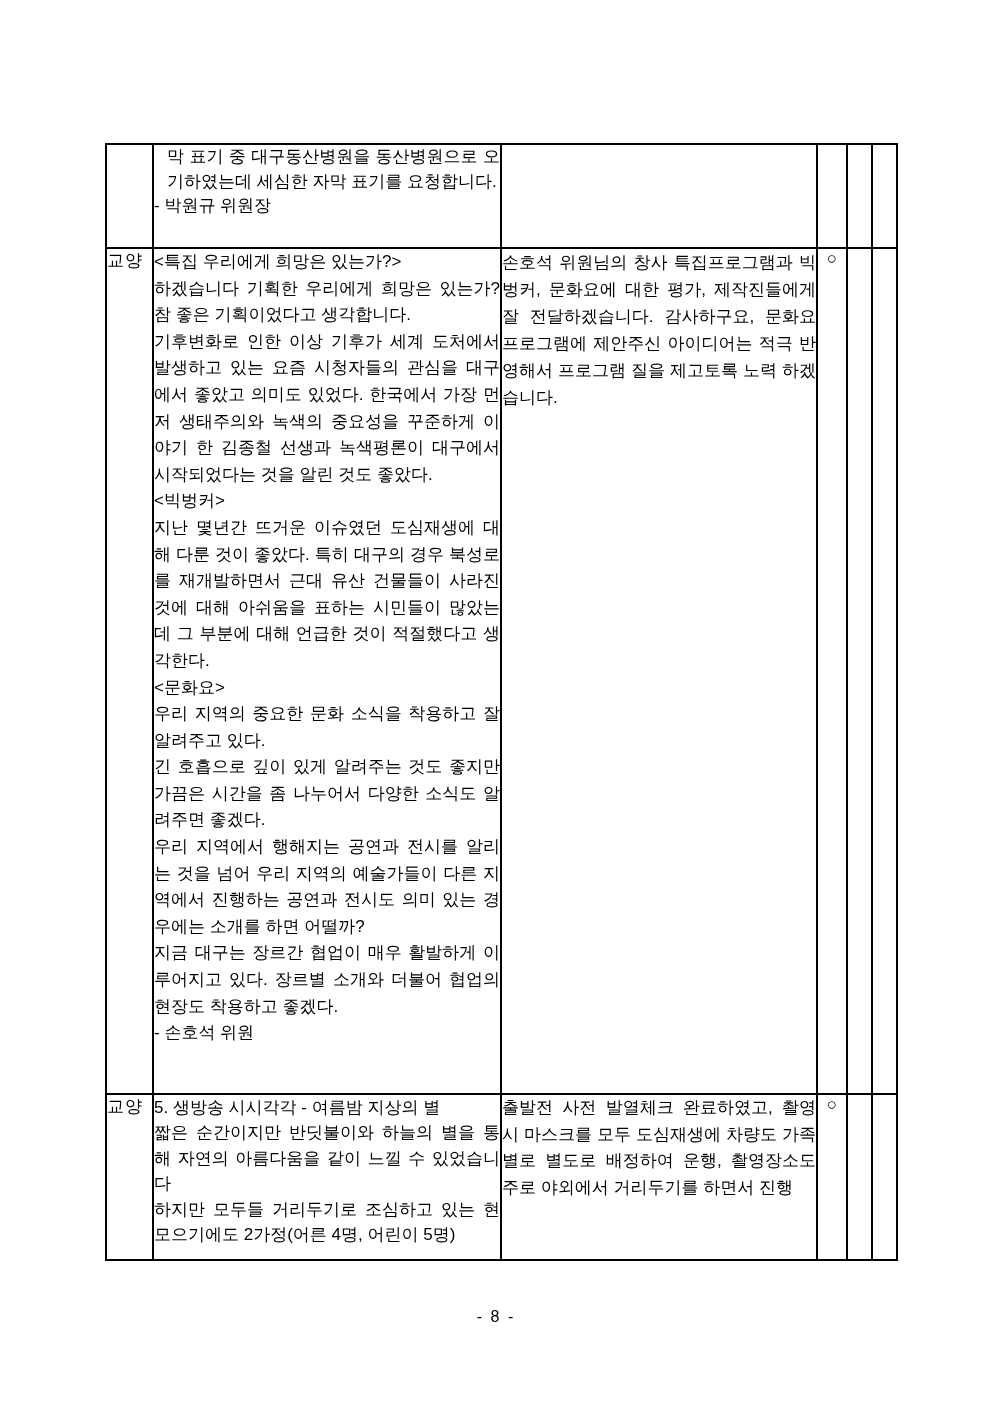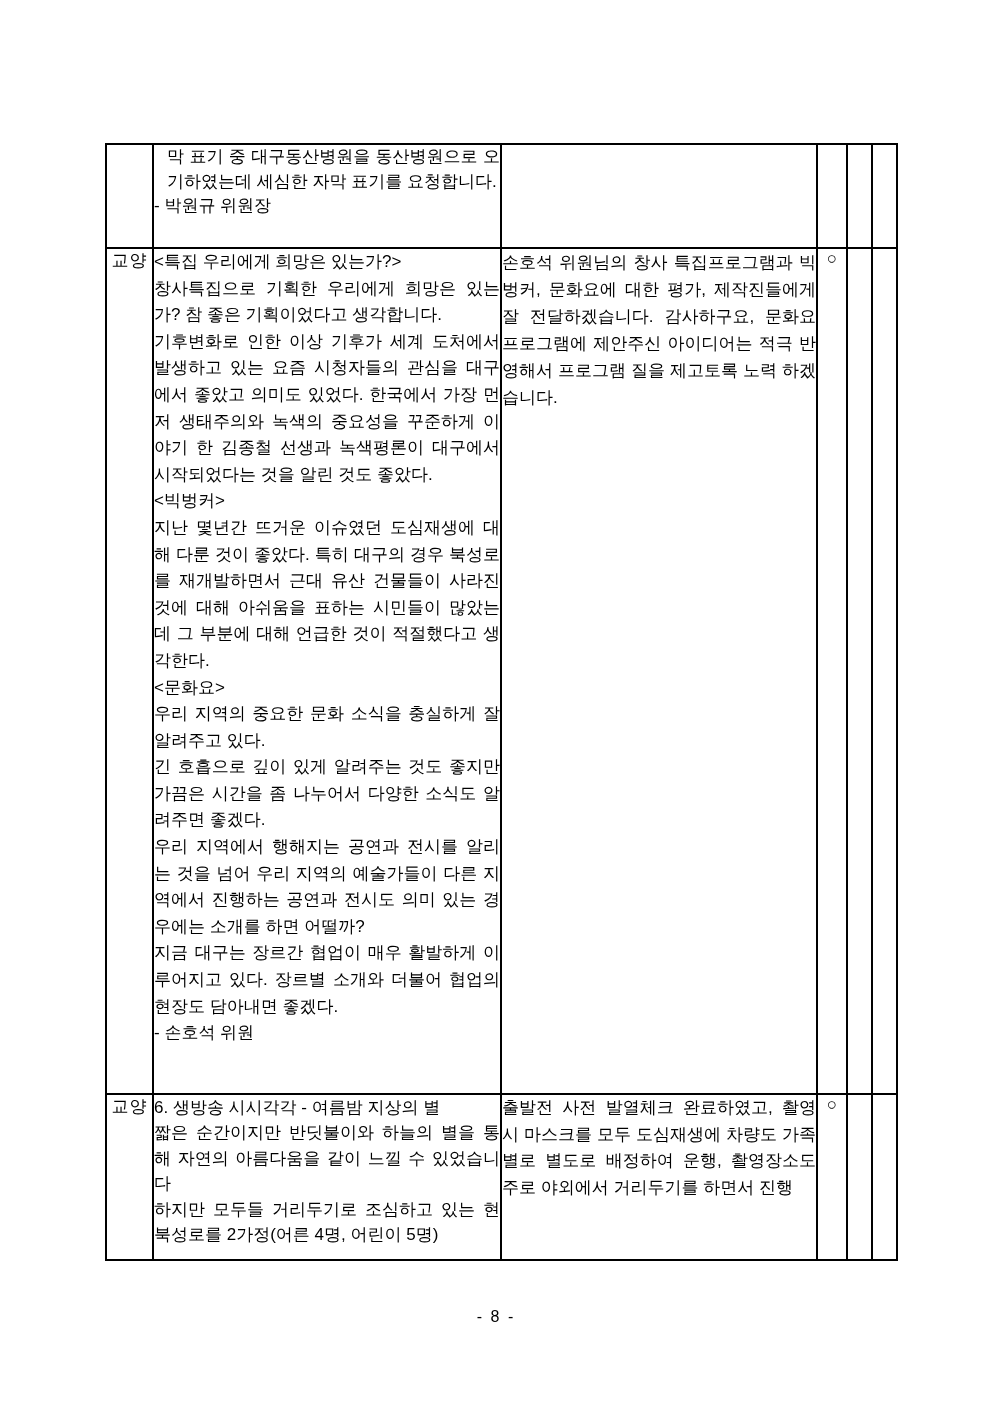--- a/index.html
+++ b/index.html
@@ -26,21 +26,20 @@
     padding: 0;
     font-size: 17px;
     vertical-align: top;
     overflow: hidden;
   }
   tr.r1 { height: 104px; }
   tr.r2 { height: 846px; }
   tr.r3 { height: 166px; }
 
   td.cat {
-    text-align: center;
     vertical-align: middle;
     font-size: 17px;
     letter-spacing: 1px;
   }
   td.op {
     text-align: justify;
     word-break: break-all;
   }
   td.op1 { padding: 3px 4px 0 7px;  line-height: 24.7px; }
   td.op2 { padding: 10px 4px 0 8px; line-height: 26.6px; }
@@ -97,45 +96,45 @@
       <td class="resp"></td>
       <td class="mk"></td>
       <td class="mk"></td>
       <td class="mk"></td>
     </tr>
 
     <tr class="r2">
       <td class="cat">교양</td>
       <td class="op op2">
         <p class="para">&lt;특집 우리에게 희망은 있는가?&gt;</p>
-        <p class="para">창사특집으로 기획한 우리에게 희망은 있는가? 참 좋은 기획이었다고 생각합니다.</p>
+        <p class="para">하겠습니다 기획한 우리에게 희망은 있는가? 참 좋은 기획이었다고 생각합니다.</p>
         <p class="para">기후변화로 인한 이상 기후가 세계 도처에서 발생하고 있는 요즘 시청자들의 관심을 대구에서 좋았고 의미도 있었다. 한국에서 가장 먼저 생태주의와 녹색의 중요성을 꾸준하게 이야기 한 김종철 선생과 녹색평론이 대구에서 시작되었다는 것을 알린 것도 좋았다.</p>
         <p class="para">&lt;빅벙커&gt;</p>
         <p class="para">지난 몇년간 뜨거운 이슈였던 도심재생에 대해 다룬 것이 좋았다. 특히 대구의 경우 북성로를 재개발하면서 근대 유산 건물들이 사라진 것에 대해 아쉬움을 표하는 시민들이 많았는데 그 부분에 대해 언급한 것이 적절했다고 생각한다.</p>
         <p class="para">&lt;문화요&gt;</p>
-        <p class="para">우리 지역의 중요한 문화 소식을 충실하게 잘 알려주고 있다.</p>
+        <p class="para">우리 지역의 중요한 문화 소식을 착용하고 잘 알려주고 있다.</p>
         <p class="para">긴 호흡으로 깊이 있게 알려주는 것도 좋지만 가끔은 시간을 좀 나누어서 다양한 소식도 알려주면 좋겠다.</p>
         <p class="para">우리 지역에서 행해지는 공연과 전시를 알리는 것을 넘어 우리 지역의 예술가들이 다른 지역에서 진행하는 공연과 전시도 의미 있는 경우에는 소개를 하면 어떨까?</p>
-        <p class="para">지금 대구는 장르간 협업이 매우 활발하게 이루어지고 있다. 장르별 소개와 더불어 협업의 현장도 담아내면 좋겠다.</p>
+        <p class="para">지금 대구는 장르간 협업이 매우 활발하게 이루어지고 있다. 장르별 소개와 더불어 협업의 현장도 착용하고 좋겠다.</p>
         <p class="para">- 손호석 위원</p>
       </td>
       <td class="resp resp2">
         <p class="para">손호석 위원님의 창사 특집프로그램과 빅벙커, 문화요에 대한 평가, 제작진들에게 잘 전달하겠습니다. 감사하구요, 문화요 프로그램에 제안주신 아이디어는 적극 반영해서 프로그램 질을 제고토록 노력 하겠습니다.</p>
       </td>
       <td class="mk">○</td>
       <td class="mk"></td>
       <td class="mk"></td>
     </tr>
 
     <tr class="r3">
       <td class="cat">교양</td>
       <td class="op op3">
-        <p class="para">6. 생방송 시시각각 - 여름밤 지상의 별</p>
+        <p class="para">5. 생방송 시시각각 - 여름밤 지상의 별</p>
         <p class="para">짧은 순간이지만 반딧불이와 하늘의 별을 통해 자연의 아름다움을 같이 느낄 수 있었습니다</p>
-        <p class="para">하지만 모두들 거리두기로 조심하고 있는 현 북성로를 2가정(어른 4명, 어린이 5명)</p>
+        <p class="para">하지만 모두들 거리두기로 조심하고 있는 현 모으기에도 2가정(어른 4명, 어린이 5명)</p>
       </td>
       <td class="resp resp3">
         <p class="para">출발전 사전 발열체크 완료하였고, 촬영 시 마스크를 모두 도심재생에 차량도 가족별로 별도로 배정하여 운행, 촬영장소도 주로 야외에서 거리두기를 하면서 진행</p>
       </td>
       <td class="mk">○</td>
       <td class="mk"></td>
       <td class="mk"></td>
     </tr>
   </tbody>
     </table>

